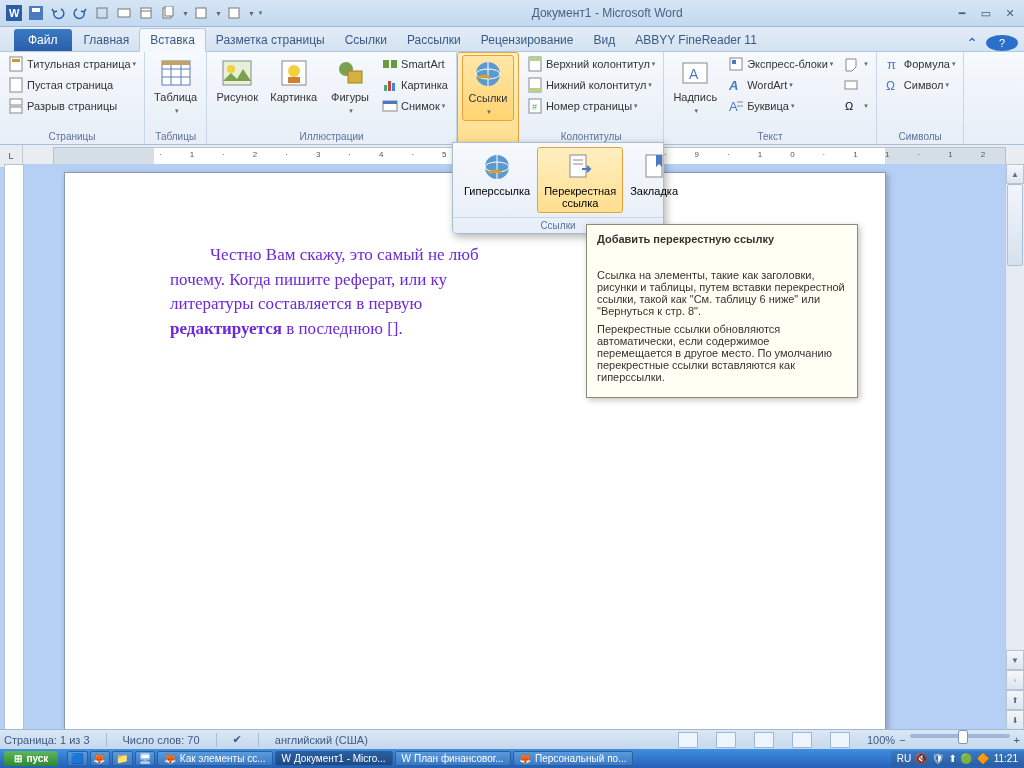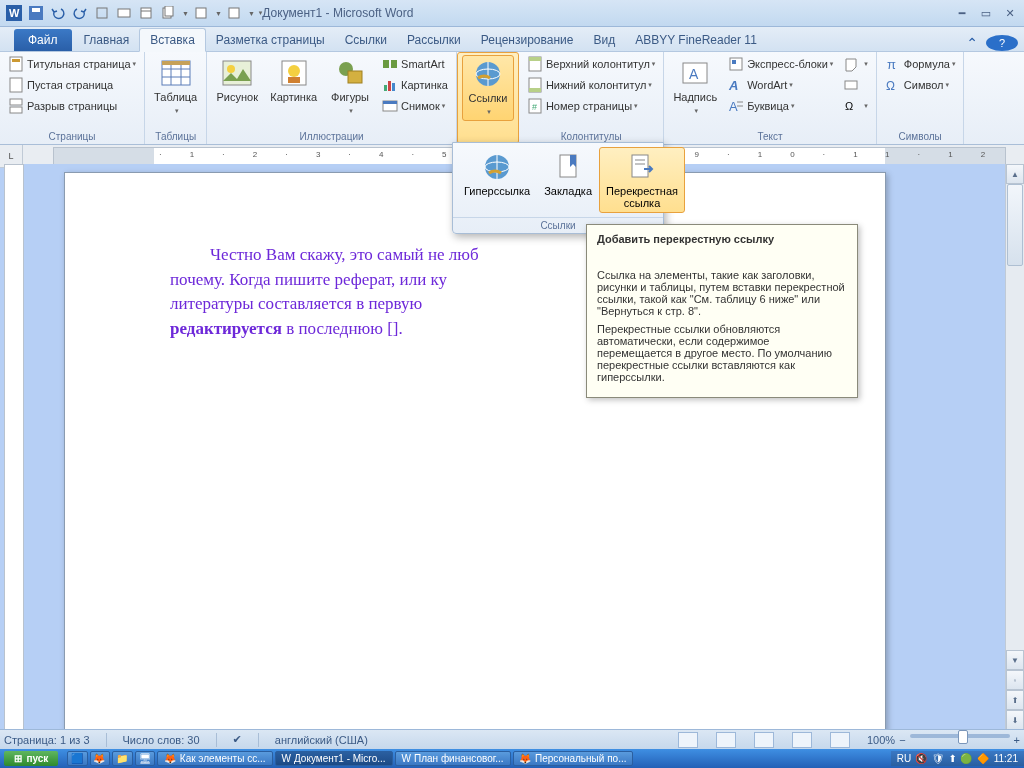--- a/index.html
+++ b/index.html
@@ -1,19 +1,19 @@
 <!DOCTYPE html>
 <html><head>
 <meta charset="utf-8">
 <style>
 html,body{margin:0;padding:0;font-family:"Segoe UI",Tahoma,sans-serif;font-size:11px;background:#b6cff5;overflow:hidden;width:1024px;height:768px}
 .titlebar{height:26px;background:linear-gradient(#d6e5f5,#c2d9f0);display:flex;align-items:center;padding:0 4px;border-bottom:1px solid #9db8d9}
 .qat{display:flex;align-items:center;gap:2px}
 .qat .icon{width:18px;height:18px;display:flex;align-items:center;justify-content:center;border:1px solid transparent;border-radius:2px}
-.title{flex:1;text-align:left;color:#4b6184;font-size:12px}
+.title{flex:1;text-align:center;color:#4b6184;font-size:12px}
 .winbtns{display:flex;gap:4px}
 .winbtn{width:20px;height:16px;display:flex;align-items:center;justify-content:center;color:#4b6184}
 .tabs-row{height:24px;background:linear-gradient(#e4edf7,#d3e2f2);display:flex;align-items:flex-end;padding-left:14px;border-bottom:1px solid #b4c8e0}
 .file-tab{background:linear-gradient(#3b79c6,#2a5fa8);color:#fff;padding:4px 14px;font-size:12px;border-radius:3px 3px 0 0;margin-right:2px}
 .tab{padding:4px 10px;color:#3b5a85;font-size:12px;cursor:default}
 .tab.active{background:#f4f8fc;border:1px solid #b4c8e0;border-bottom:1px solid #f4f8fc;border-radius:3px 3px 0 0;margin-bottom:-1px}
 .tabs-row .spacer{flex:1}
 .help{color:#2a5fa8;font-size:14px;padding:0 8px}
 .ribbon{height:92px;background:linear-gradient(#f6f9fd,#e7eef7);border-bottom:1px solid #a9bed8;display:flex}
 .group{border-right:1px solid #c7d6e8;display:flex;flex-direction:column;padding:2px 4px 0}
@@ -464,55 +464,55 @@
       <span class="ico">
           <svg width="32" height="32">
             <circle cx="16" cy="16" r="12" fill="#5a9ad0"></circle>
             <ellipse cx="16" cy="16" rx="12" ry="5" fill="none" stroke="#fff"></ellipse>
             <line x1="16" y1="4" x2="16" y2="28" stroke="#fff"></line>
             <path d="M8 22 q6 -4 12 0" stroke="#d4a030" stroke-width="3" fill="none"></path>
           </svg>
         </span>
       <span class="lbl">Гиперссылка</span>
     </div>
-    <div class="dd-item">
-      <span class="ico">
-          <svg width="32" height="32">
-            <rect x="8" y="4" width="16" height="22" fill="#fff" stroke="#888"></rect>
-            <path d="M18 4 l6 0 l0 12 l-3 -3 l-3 3 z" fill="#4a7ac0"></path>
-          </svg>
-        </span>
-      <span class="lbl">Закладка</span>
-    </div>
     <div class="dd-item hover">
       <span class="ico">
           <svg width="32" height="32">
             <rect x="6" y="4" width="16" height="22" fill="#fff" stroke="#888"></rect>
             <line x1="9" y1="9" x2="19" y2="9" stroke="#888"></line>
             <line x1="9" y1="13" x2="19" y2="13" stroke="#888"></line>
             <path d="M18 18 l8 0 m-3 -3 l3 3 l-3 3" stroke="#4a7ac0" stroke-width="2" fill="none"></path>
           </svg>
         </span>
       <span class="lbl" style="white-space:pre">Перекрестная
 ссылка</span>
     </div>
+    <div class="dd-item">
+      <span class="ico">
+          <svg width="32" height="32">
+            <rect x="8" y="4" width="16" height="22" fill="#fff" stroke="#888"></rect>
+            <path d="M18 4 l6 0 l0 12 l-3 -3 l-3 3 z" fill="#4a7ac0"></path>
+          </svg>
+        </span>
+      <span class="lbl">Закладка</span>
+    </div>
   </div>
   <div class="dd-label">Ссылки</div>
 </div>
 
 <div class="tooltip" style="left:586px;top:224px">
   <div class="tt-title">Добавить перекрестную ссылку</div>
   <p>Ссылка на элементы, такие как заголовки, рисунки и таблицы, путем вставки перекрестной ссылки, такой как "См. таблицу 6 ниже" или "Вернуться к стр. 8".</p>
   <p>Перекрестные ссылки обновляются автоматически, если содержимое перемещается в другое место. По умолчанию перекрестные ссылки вставляются как гиперссылки.</p>
 </div>
 
 <div class="statusbar">
   <span>Страница: 1 из 3</span>
     <div class="sep"></div>
-  <span>Число слов: 30</span>
+  <span>Число слов: 70</span>
     <div class="sep"></div>
   <span>✔</span>
     <div class="sep"></div>
   <span>английский (США)</span>
   <div class="spacer"></div>
   <div class="viewbtn"></div>
   <div class="viewbtn"></div>
   <div class="viewbtn"></div>
   <div class="viewbtn"></div>
   <div class="viewbtn"></div>

